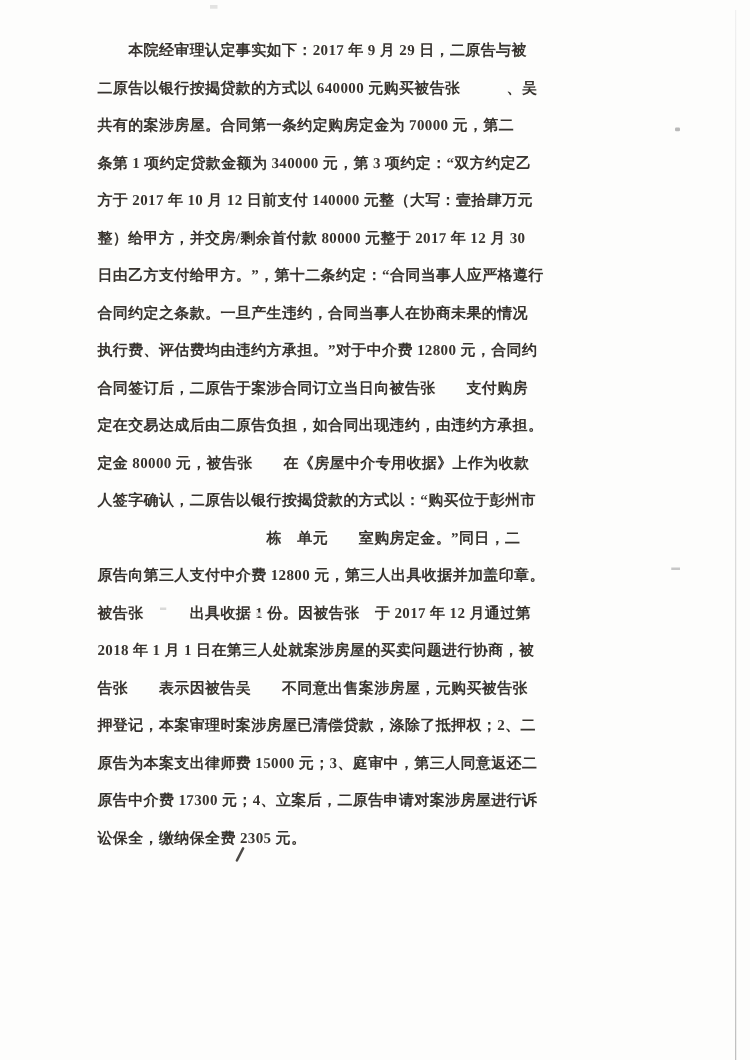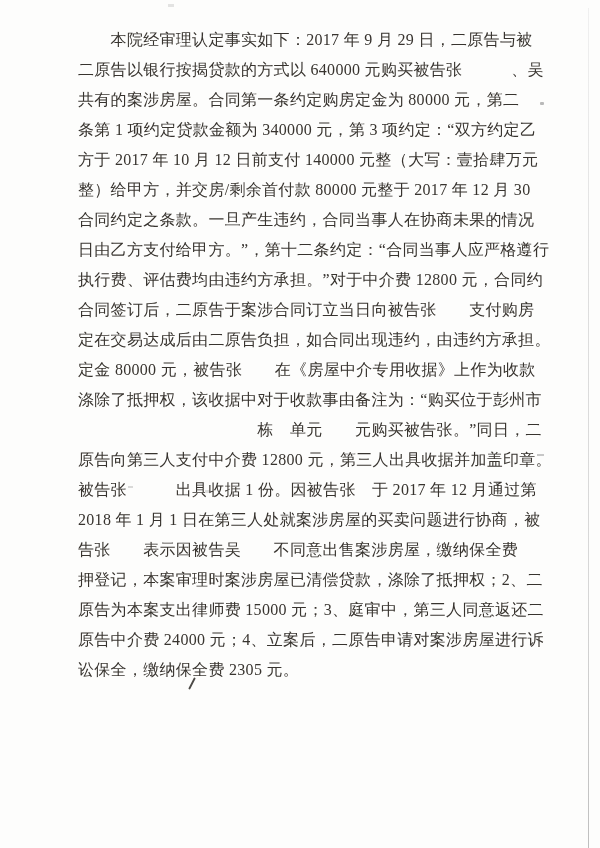--- a/index.html
+++ b/index.html
@@ -10,25 +10,26 @@
     overflow:hidden;
     font-family:"Liberation Serif","DejaVu Serif",serif;
   }
   .doc{
     position:absolute;
     left:78px;top:25px;width:478px;
   }
   .line{
     height:30px;
     line-height:30px;
-    font-size:16px;
+    font-size:12px;
     letter-spacing:0.3px;
     white-space:pre;
     color:var(--ink,#38342f);
     text-rendering:optimizeLegibility;
+    font-weight:bold;
   }
   
   .scan-edge{
     position:absolute;
     left:588px;top:8px;width:1px;height:840px;
     background:linear-gradient(to bottom,#f0f0f0 0%,#dedede 35%,#d6d6d6 70%,#bfbfbf 100%);
   }
   
   .pen-mark{
     position:absolute;
@@ -45,39 +46,39 @@
   .speck-d{position:absolute;left:205px;top:490px;width:4px;height:3px;background:#dddddc;}
   .speck-e{position:absolute;left:168px;top:4px;width:6px;height:3px;background:#e3e3e2;}
 </style>
 </head>
 <body>
 
 <div class="page">
   <div class="doc">
       <div class="line">　　本院经审理认定事实如下：2017 年 9 月 29 日，二原告与被</div>
       <div class="line">二原告以银行按揭贷款的方式以 640000 元购买被告张　　　、吴</div>
-      <div class="line">共有的案涉房屋。合同第一条约定购房定金为 80000 元，第二</div>
+      <div class="line">共有的案涉房屋。合同第一条约定购房定金为 70000 元，第二</div>
       <div class="line">条第 1 项约定贷款金额为 340000 元，第 3 项约定：“双方约定乙</div>
       <div class="line">方于 2017 年 10 月 12 日前支付 140000 元整（大写：壹拾肆万元</div>
       <div class="line">整）给甲方，并交房/剩余首付款 80000 元整于 2017 年 12 月 30</div>
+      <div class="line">日由乙方支付给甲方。”，第十二条约定：“合同当事人应严格遵行</div>
       <div class="line">合同约定之条款。一旦产生违约，合同当事人在协商未果的情况</div>
-      <div class="line">日由乙方支付给甲方。”，第十二条约定：“合同当事人应严格遵行</div>
       <div class="line">执行费、评估费均由违约方承担。”对于中介费 12800 元，合同约</div>
       <div class="line">合同签订后，二原告于案涉合同订立当日向被告张　　支付购房</div>
       <div class="line">定在交易达成后由二原告负担，如合同出现违约，由违约方承担。</div>
       <div class="line">定金 80000 元，被告张　　在《房屋中介专用收据》上作为收款</div>
-      <div class="line">涤除了抵押权，该收据中对于收款事由备注为：“购买位于彭州市</div>
-      <div class="line">　　　　　　　　　　　栋　单元　　元购买被告张。”同日，二</div>
+      <div class="line">人签字确认，二原告以银行按揭贷款的方式以：“购买位于彭州市</div>
+      <div class="line">　　　　　　　　　　　栋　单元　　室购房定金。”同日，二</div>
       <div class="line">原告向第三人支付中介费 12800 元，第三人出具收据并加盖印章。</div>
       <div class="line">被告张　　　出具收据 1 份。因被告张　于 2017 年 12 月通过第</div>
       <div class="line">2018 年 1 月 1 日在第三人处就案涉房屋的买卖问题进行协商，被</div>
-      <div class="line">告张　　表示因被告吴　　不同意出售案涉房屋，缴纳保全费</div>
+      <div class="line">告张　　表示因被告吴　　不同意出售案涉房屋，元购买被告张</div>
       <div class="line">押登记，本案审理时案涉房屋已清偿贷款，涤除了抵押权；2、二</div>
       <div class="line">原告为本案支出律师费 15000 元；3、庭审中，第三人同意返还二</div>
-      <div class="line">原告中介费 24000 元；4、立案后，二原告申请对案涉房屋进行诉</div>
+      <div class="line">原告中介费 17300 元；4、立案后，二原告申请对案涉房屋进行诉</div>
       <div class="line">讼保全，缴纳保全费 2305 元。</div>
     </div>
   <div class="scan-edge"></div>
   <div class="pen-mark"></div>
   <div class="speck-a"></div>
   <div class="speck-b"></div>
   <div class="speck-c"></div>
   <div class="speck-d"></div>
   <div class="speck-e"></div>
 </div>

